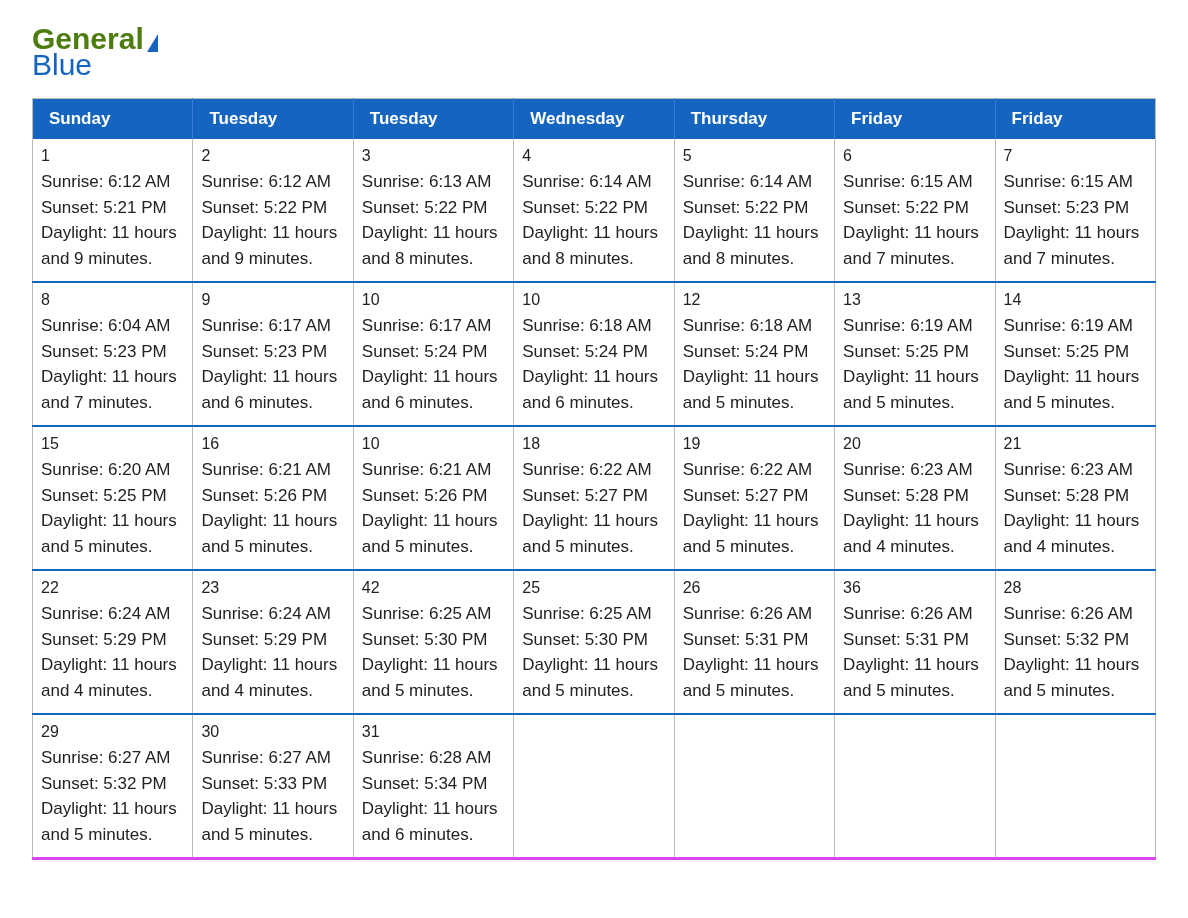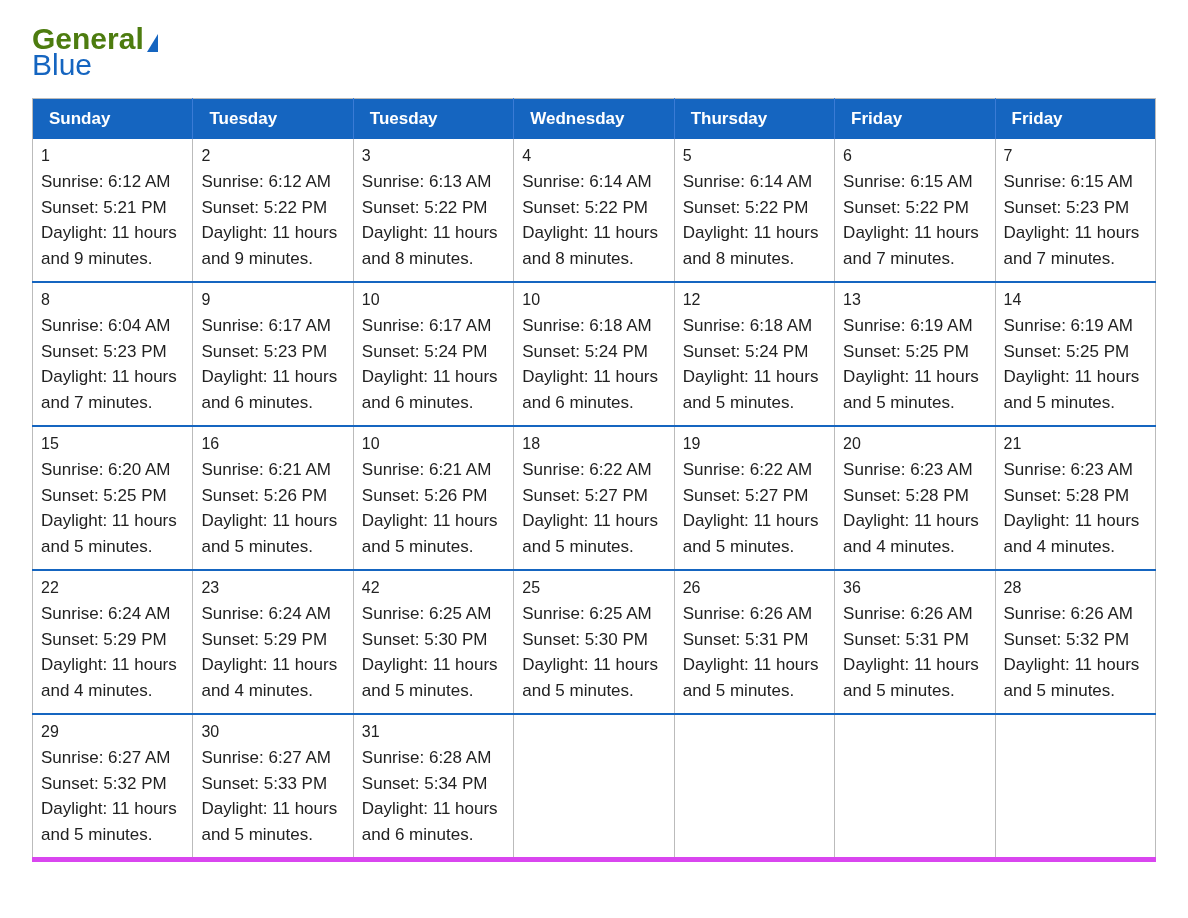--- a/index.html
+++ b/index.html
@@ -59,21 +59,21 @@
       border-bottom: 2px solid #1565c0;
       font-size: 13px;
       color: #222;
       width: 14.28%;
       min-height: 90px;
     }
     .calendar tbody td:last-child {
       border-right: none;
     }
     .calendar tbody tr:last-child td {
-      border-bottom: 5px solid #d946ef;
+      border-bottom: 3px solid #d946ef;
     }
     .day-number {
       font-size: 16px;
       font-weight: normal;
       color: #222;
       display: block;
       margin-bottom: 4px;
     }
     .day-info {
       font-size: 17px;

